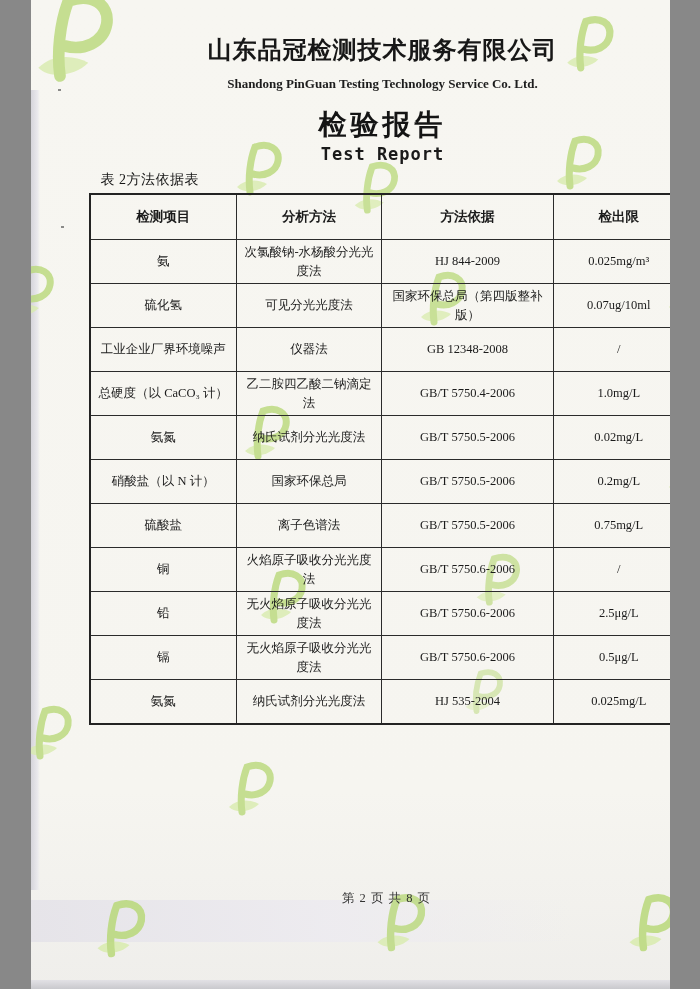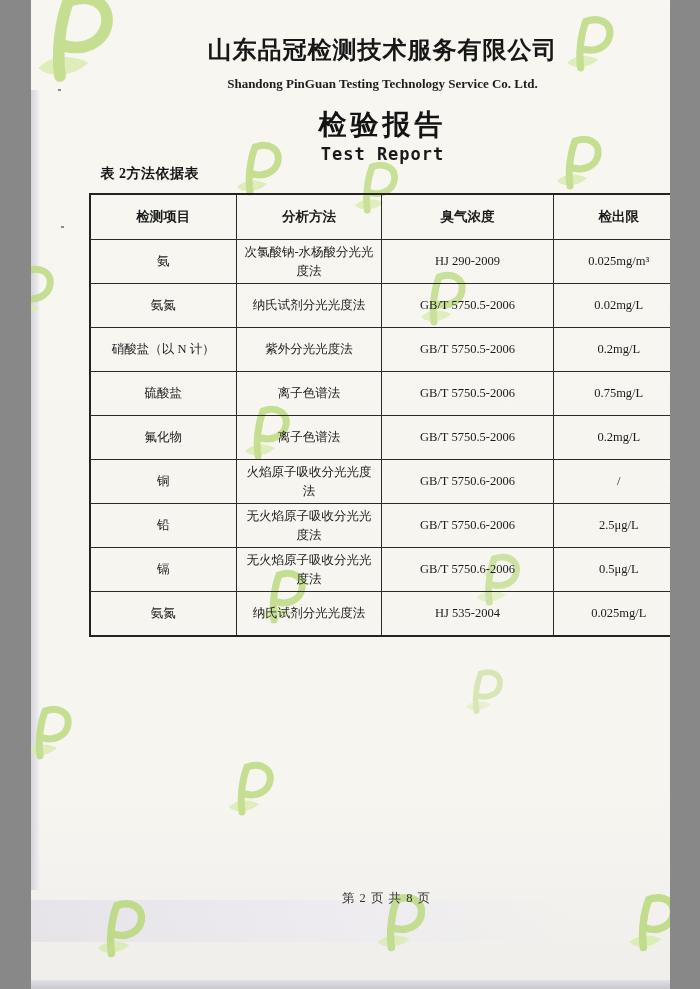--- a/index.html
+++ b/index.html
@@ -49,22 +49,22 @@
     text-align:center;font-size:28px;font-weight:bold;
     letter-spacing:4px;color:#141414;
   }
   .title-en{
     position:absolute;left:0;top:144px;width:704px;
     text-align:center;font-size:17px;font-weight:bold;
     font-family:"DejaVu Sans Mono","Liberation Mono",monospace;
     color:#1a1a1a;letter-spacing:1px;
   }
   .table-caption{
-    position:absolute;left:70px;top:165px;
-    font-size:14px;font-weight:bold;color:#161616;letter-spacing:.5px;
+    position:absolute;left:70px;top:171px;
+    font-size:14px;font-weight:normal;color:#161616;letter-spacing:.5px;
   }
   
   .tbl{
     position:absolute;left:58px;top:193px;width:595px;
     border-collapse:collapse;table-layout:fixed;
     background:transparent;
   }
   .tbl th,.tbl td{
     border:1.5px solid #2b2b2b;
     text-align:center;vertical-align:middle;
@@ -192,54 +192,66 @@
     <colgroup>
       <col style="width:147px">
         <col style="width:145px">
         <col style="width:172px">
         <col style="width:131px">
     </colgroup>
     <thead>
       <tr>
         <th>检测项目</th>
         <th>分析方法</th>
-        <th>臭气浓度</th>
+        <th>方法依据</th>
         <th>检出限</th>
       </tr>
     </thead>
     <tbody id="tbody">
         <tr>
       <td>氨</td>
       <td>次氯酸钠-水杨酸分光光度法</td>
-      <td>HJ 290-2009</td>
+      <td>HJ 844-2009</td>
       <td>0.025mg/m³</td>
+    </tr>
+        <tr>
+      <td>硫化氢</td>
+      <td>可见分光光度法</td>
+      <td>国家环保总局（第四版整补版）</td>
+      <td>0.07ug/10ml</td>
+    </tr>
+        <tr>
+      <td>工业企业厂界环境噪声</td>
+      <td>仪器法</td>
+      <td>GB 12348-2008</td>
+      <td>/</td>
+    </tr>
+        <tr>
+      <td>总硬度（以 CaCO₃ 计）</td>
+      <td>乙二胺四乙酸二钠滴定法</td>
+      <td>GB/T 5750.4-2006</td>
+      <td>1.0mg/L</td>
     </tr>
         <tr>
       <td>氨氮</td>
       <td>纳氏试剂分光光度法</td>
       <td>GB/T 5750.5-2006</td>
       <td>0.02mg/L</td>
     </tr>
         <tr>
       <td>硝酸盐（以 N 计）</td>
-      <td>紫外分光光度法</td>
+      <td>国家环保总局</td>
       <td>GB/T 5750.5-2006</td>
       <td>0.2mg/L</td>
     </tr>
         <tr>
       <td>硫酸盐</td>
       <td>离子色谱法</td>
       <td>GB/T 5750.5-2006</td>
       <td>0.75mg/L</td>
-    </tr>
-        <tr>
-      <td>氟化物</td>
-      <td>离子色谱法</td>
-      <td>GB/T 5750.5-2006</td>
-      <td>0.2mg/L</td>
     </tr>
         <tr>
       <td>铜</td>
       <td>火焰原子吸收分光光度法</td>
       <td>GB/T 5750.6-2006</td>
       <td>/</td>
     </tr>
         <tr>
       <td>铅</td>
       <td>无火焰原子吸收分光光度法</td>

